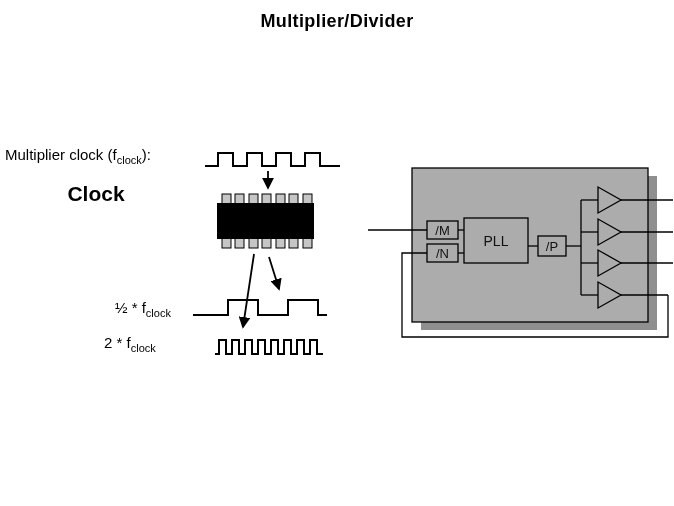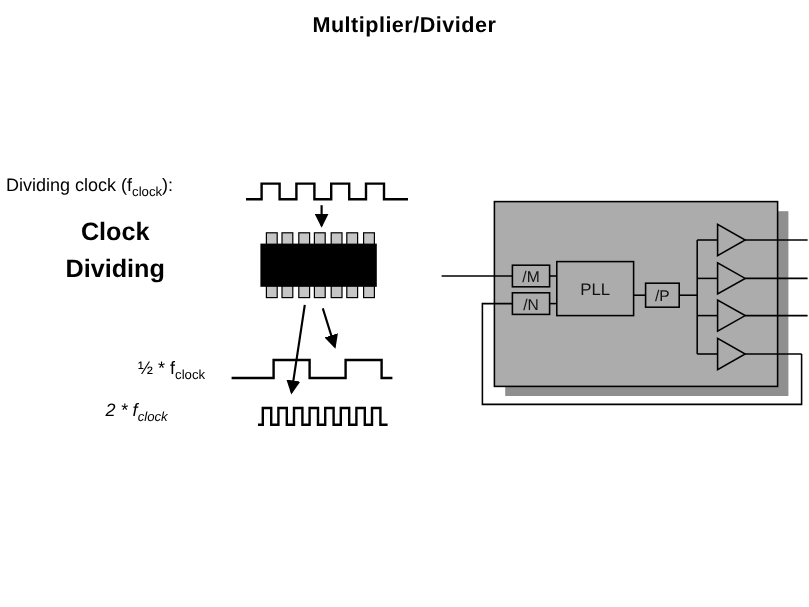--- a/index.html
+++ b/index.html
@@ -17,21 +17,21 @@
     font-size:18px; font-weight:700; letter-spacing:.4px;
   }
   .ref-label { left:5px; top:146px; font-size:15px; white-space:nowrap; }
   .ref-label sub, .wave-label sub { font-size:11px; }
   .heading {
     left:4px; top:178px; width:184px; text-align:center;
     font-weight:700; font-size:21px; line-height:31px;
   }
   .wave-label { font-size:15px; white-space:nowrap; }
   .wave-label-half { left:96px; top:299px;margin-left:19px; }
-  .wave-label-double { left:88px; top:334px;font-style:italic; }
+  .wave-label-double { left:104px; top:334px; }
   svg.canvas { position:absolute; inset:0; }
   .wave { stroke:var(--line,#000); stroke-width:2; fill:none; }
   .arrowline { stroke:var(--line,#000); stroke-width:1.8; fill:none; }
   .pin { fill:var(--chip-pin,#c6c6c6); stroke:#000; stroke-width:1; }
   .chipbody { fill:var(--chip-body,#000); }
   .shadow { fill:var(--diagram-shadow,#8f8f8f); }
   .diagbody { fill:var(--diagram-fill,#acacac); stroke:var(--line,#000); stroke-width:1.3; }
   .blockbox { fill:none; stroke:var(--line,#000); stroke-width:1.3; }
   .blockline { fill:none; stroke:var(--line,#000); stroke-width:1.3; }
   .blocktext {
@@ -122,26 +122,25 @@
       <path class="blockline" d="M621 263H673"></path>
       <path class="blockline" d="M621 295H668"></path>
 
       <polyline class="blockline" points="668,295 668,337 402,337 402,253 427,253"></polyline>
     </g>
   </svg>
 
   <div class="abs title">Multiplier/Divider</div>
 
   <div class="abs ref-label">
-    <span>Dividing clock (f</span><sub>clock</sub><span>):</span>
+    <span>Multiplier clock (f</span><sub>clock</sub><span>):</span>
   </div>
 
   <div class="abs heading">
     <div>Clock</div>
-    <div>Dividing</div>
   </div>
 
   <div class="abs wave-label wave-label-half">
     <span>½ * f</span><sub>clock</sub>
   </div>
 
   <div class="abs wave-label wave-label-double">
     <span>2 * f</span><sub>clock</sub>
   </div>
 

